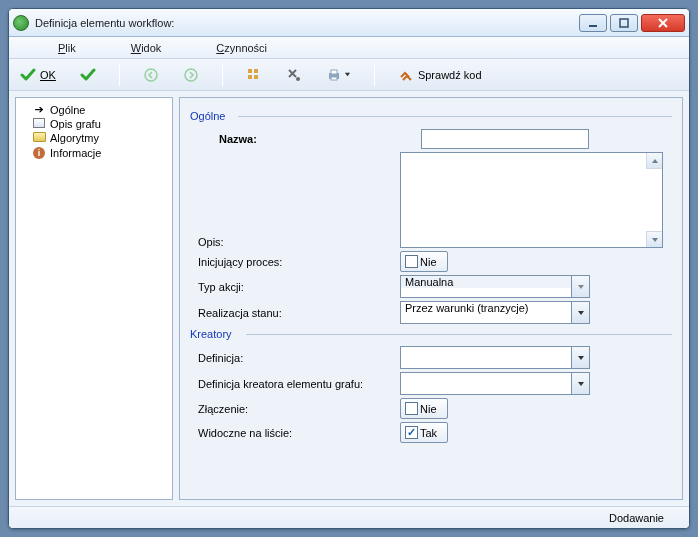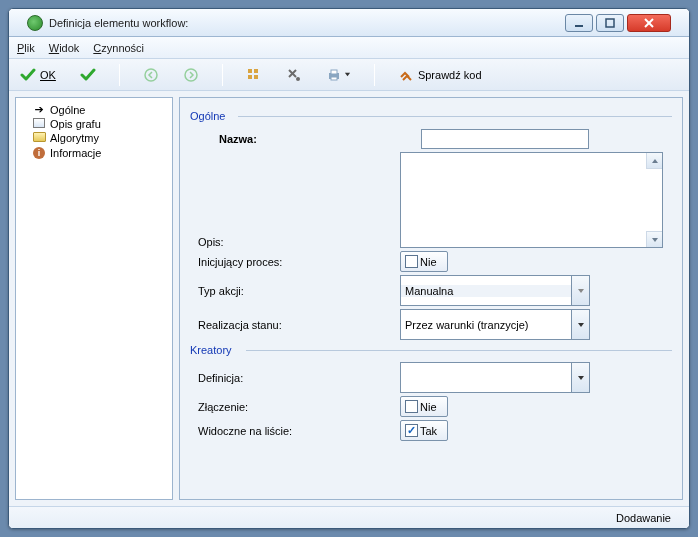--- a/index.html
+++ b/index.html
@@ -1,26 +1,26 @@
 <!DOCTYPE html>
 <html><head>
 <meta charset="utf-8">
 <style>
 * { box-sizing: border-box; margin: 0; padding: 0; font-family: Tahoma, "Segoe UI", sans-serif; font-size: 11px; }
 body { background: #6b8aad; padding: 8px; }
 .window { width: 682px; height: 521px; background: #fff; border: 1px solid #3b5a7a; border-radius: 5px; overflow: hidden; display: flex; flex-direction: column; box-shadow: 0 1px 3px rgba(0,0,0,0.3); }
-.titlebar { height: 28px; background: linear-gradient(#f7fbff,#dce9f7); display:flex; align-items:center; padding:0 18px; border-bottom:1px solid #9db6d1;}
+.titlebar { height: 28px; background: linear-gradient(#f7fbff,#dce9f7); display:flex; align-items:center; padding:0 4px; border-bottom:1px solid #9db6d1;}
 .titlebar .ticon { width:16px; height:16px; background:radial-gradient(circle at 40% 40%, #6fc96f, #2b8a2b); border-radius:50%; margin-right:6px; border:1px solid #2b6b2b;}
 .titlebar .ttext { flex:1; color:#1a1a1a; }
 .winbtns { display:flex; gap:3px;}
 .winbtn { width:28px; height:18px; border:1px solid #6a87a5; border-radius:3px; background:linear-gradient(#eaf3fc,#cfe1f3); display:flex; align-items:center; justify-content:center; color:#30506f; }
 .winbtn.close { background:linear-gradient(#f36a5a,#d63b2a); color:#fff; border-color:#a62a1d; width:44px;}
 .winbtn svg { width:10px; height:10px; }
 .menubar { height:22px; background:linear-gradient(#f8fbff,#e9f1fa); border-bottom:1px solid #c6d6e8; display:flex; align-items:center; padding:0 8px; gap:14px;}
-.menubar span { color:#1a1a1a; cursor:default;}
+.menubar span { color:#1a1a1a; cursor:default;margin-left:41px;}
 .menubar span u { text-decoration:underline; }
 .toolbar { height:32px; background:linear-gradient(#f3f7fc,#e2ebf6); border-bottom:1px solid #c6d6e8; display:flex; align-items:center; padding:0 6px; gap:14px;}
 .tb-sep { width:1px; height:22px; background:#c6d6e8; margin:0 4px; border-right:1px solid #fff;}
 .tbbtn { height:24px; padding:0 4px; display:flex; align-items:center; gap:4px; border:1px solid transparent; border-radius:3px;}
 .tbbtn svg { width:16px; height:16px; }
 .tbbtn.disabled { opacity:0.45;}
 .body { flex:1; display:flex; padding:6px; gap:6px; background:#eef3f9;}
 .tree { width:158px; background:#fff; border:1px solid #9cb4ce; padding:4px 2px; }
 .tree-row { display:flex; align-items:center; gap:4px; padding:1px 2px 1px 14px; color:#000; cursor:default;}
 .tree-row.sel { background:#fff;}
@@ -32,33 +32,33 @@
 .formpanel { flex:1; background:#eef3f9; border:1px solid #9cb4ce; padding:8px 10px 4px 10px; overflow:auto;}
 .group-title { color:#1338b5; font-size:11px; position:relative; margin-top:4px; margin-bottom:6px;}
 .group-title::after { content:""; position:absolute; left:48px; right:0; top:50%; height:1px; background:#b8c9dd;}
 .group-title.short::after { left:56px; }
 .group-title.long::after { left:68px; }
 .row { display:flex; align-items:center; margin:3px 0; min-height:21px;}
 .row .lbl { width:210px; padding-left:8px; color:#000;}
 .row .lbl.bold { font-weight:bold;margin-left:21px;}
 .textbox, .combo, .textarea { border:1px solid #7a92ab; background:#fff; }
 .textbox { width:168px; height:20px; padding:1px 3px;}
-.combo { width:190px; height:31px; display:flex; align-items:center; }
+.combo { width:190px; height:23px; display:flex; align-items:flex-start; }
 .combo .cval { flex:1; padding:0 4px; overflow:hidden; white-space:nowrap;}
 .combo .cbtn { width:18px; height:100%; border-left:1px solid #7a92ab; background:linear-gradient(#f4f8fc,#dae6f3); display:flex; align-items:center; justify-content:center;}
 .combo.disabled .cval { background:#eef3f9;}
 .combo .cbtn svg { width:8px; height:8px;}
 .textarea { width:263px; height:96px; padding:2px; resize:none; position:relative;}
 .textarea .scroll-up, .textarea .scroll-down { position:absolute; right:0; width:16px; height:16px; background:linear-gradient(#f4f8fc,#dae6f3); border-left:1px solid #cdd9e7; display:flex; align-items:center; justify-content:center;}
 .textarea .scroll-up { top:0; border-bottom:1px solid #cdd9e7;}
 .textarea .scroll-down { bottom:0; border-top:1px solid #cdd9e7;}
 .checkbtn { display:inline-flex; align-items:center; gap:2px; border:1px solid #7a92ab; background:linear-gradient(#fdfeff,#e6edf6); height:21px; padding:0 10px 0 4px; border-radius:2px;}
 .checkbtn .box { width:13px; height:13px; border:1px solid #5b7490; background:#fff; display:flex; align-items:center; justify-content:center;}
 .checkbtn .box.checked::after { content:"✓"; color:#1664c0; font-size:11px; font-weight:bold; line-height:1;}
-.statusbar { height:22px; border-top:1px solid #c6d6e8; background:linear-gradient(#f3f7fc,#e7eff8); display:flex; align-items:center; justify-content:flex-end; padding:0 18px; color:#000;}
+.statusbar { height:22px; border-top:1px solid #c6d6e8; background:linear-gradient(#f3f7fc,#e7eff8); display:flex; align-items:center; justify-content:flex-end; padding:0 25px; color:#000;}
 </style>
 </head>
 <body>
 
 <div class="window">
 
   <div class="titlebar">
     <span class="ticon"></span>
     <span class="ttext">Definicja elementu workflow:</span>
     <div class="winbtns">
@@ -234,20 +234,31 @@
         <div class="combo">
           <div class="cval"></div>
           <div class="cbtn">
               <svg viewBox="0 0 8 8">
                 <path d="M1 2 L4 6 L7 2 Z" fill="#333"></path>
               </svg>
             </div>
         </div>
       </div>
 
+      <div class="row">
+        <div class="lbl">Definicja kreatora elementu grafu:</div>
+        <div class="combo">
+          <div class="cval"></div>
+          <div class="cbtn">
+              <svg viewBox="0 0 8 8">
+                <path d="M1 2 L4 6 L7 2 Z" fill="#333"></path>
+              </svg>
+            </div>
+        </div>
+      </div>
 
 
       <div class="row">
         <div class="lbl">Złączenie:</div>
         <div class="checkbtn">
           <span class="box"></span>
           <span>Nie</span>
         </div>
       </div>
 

